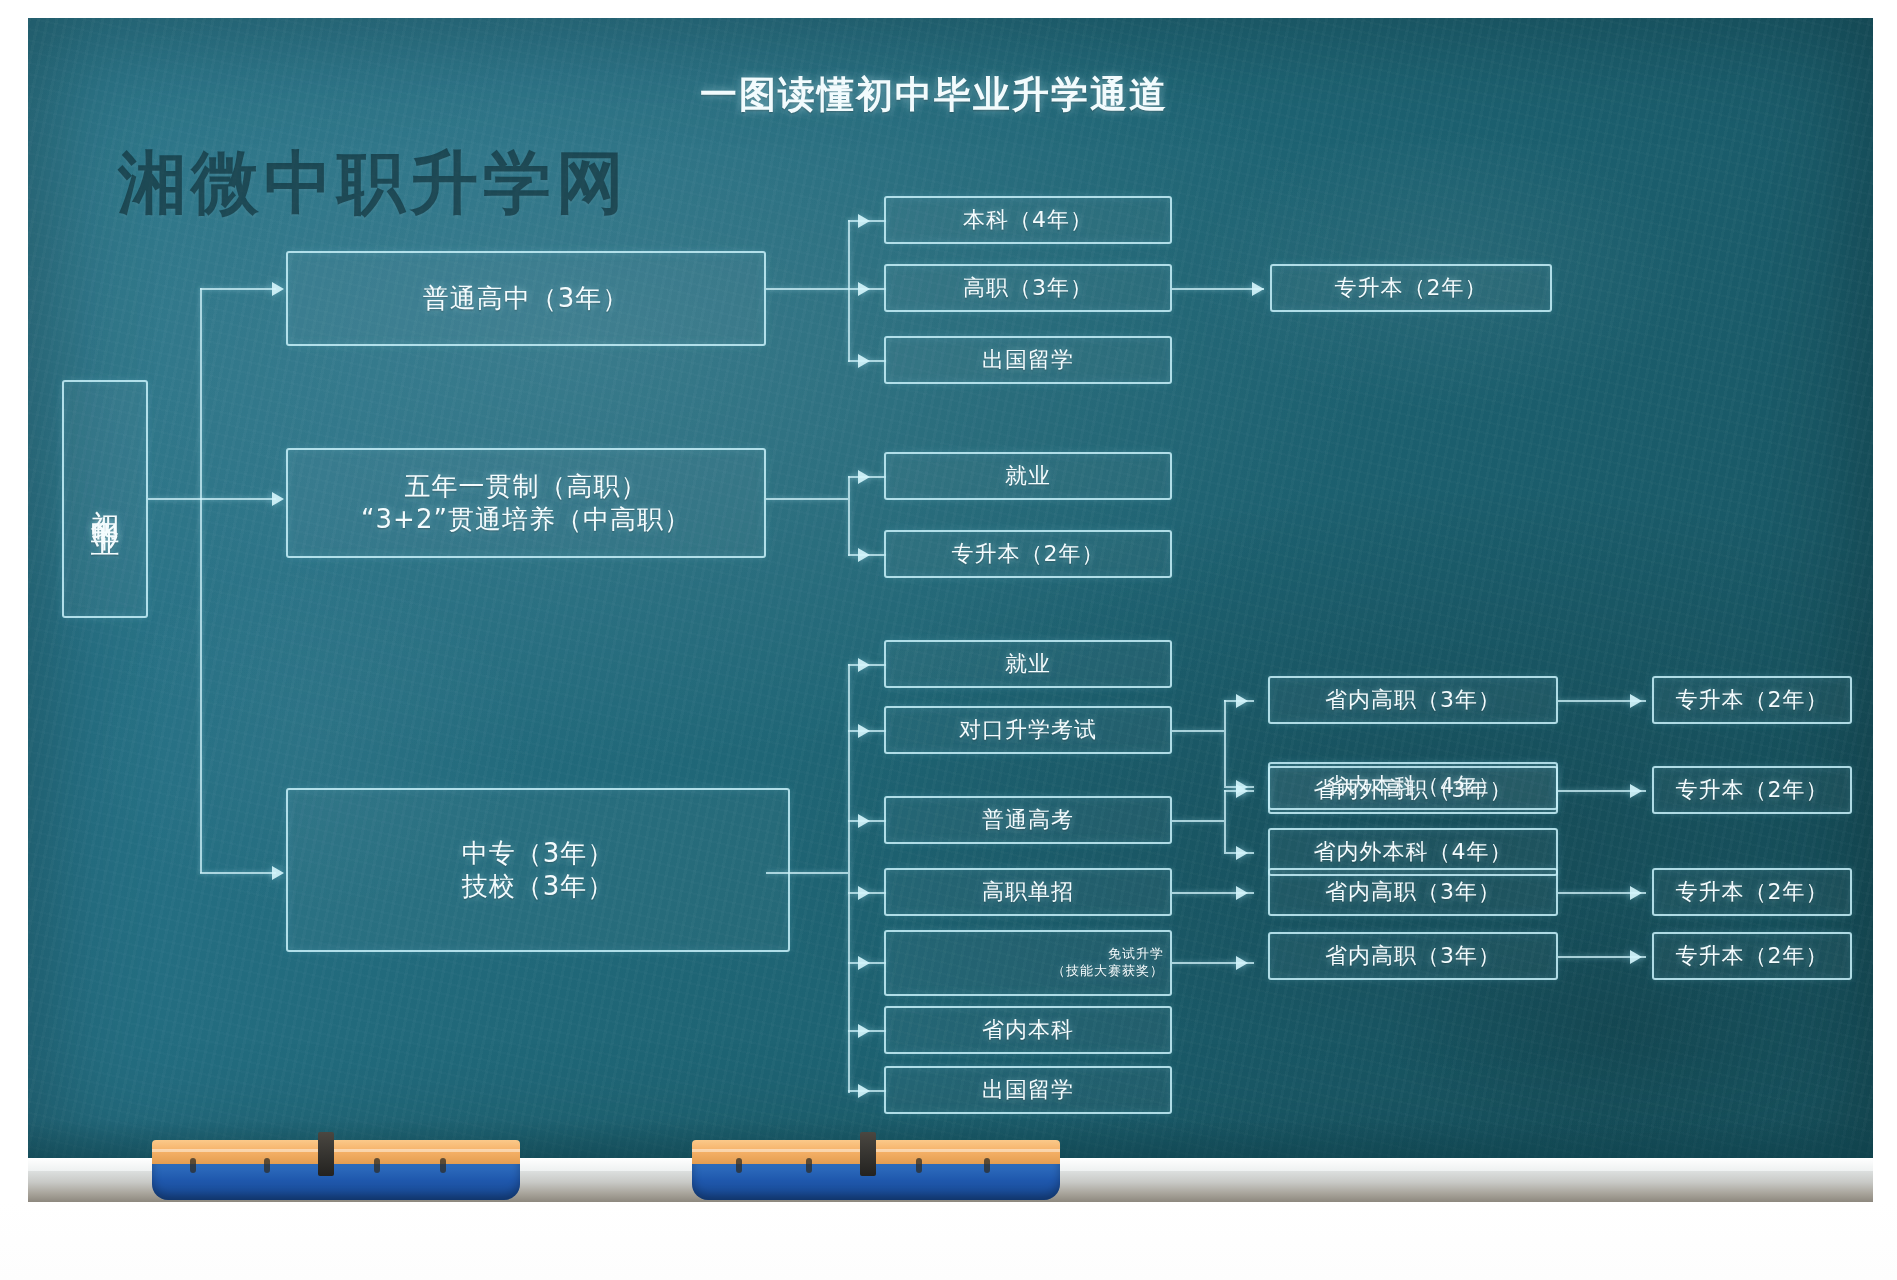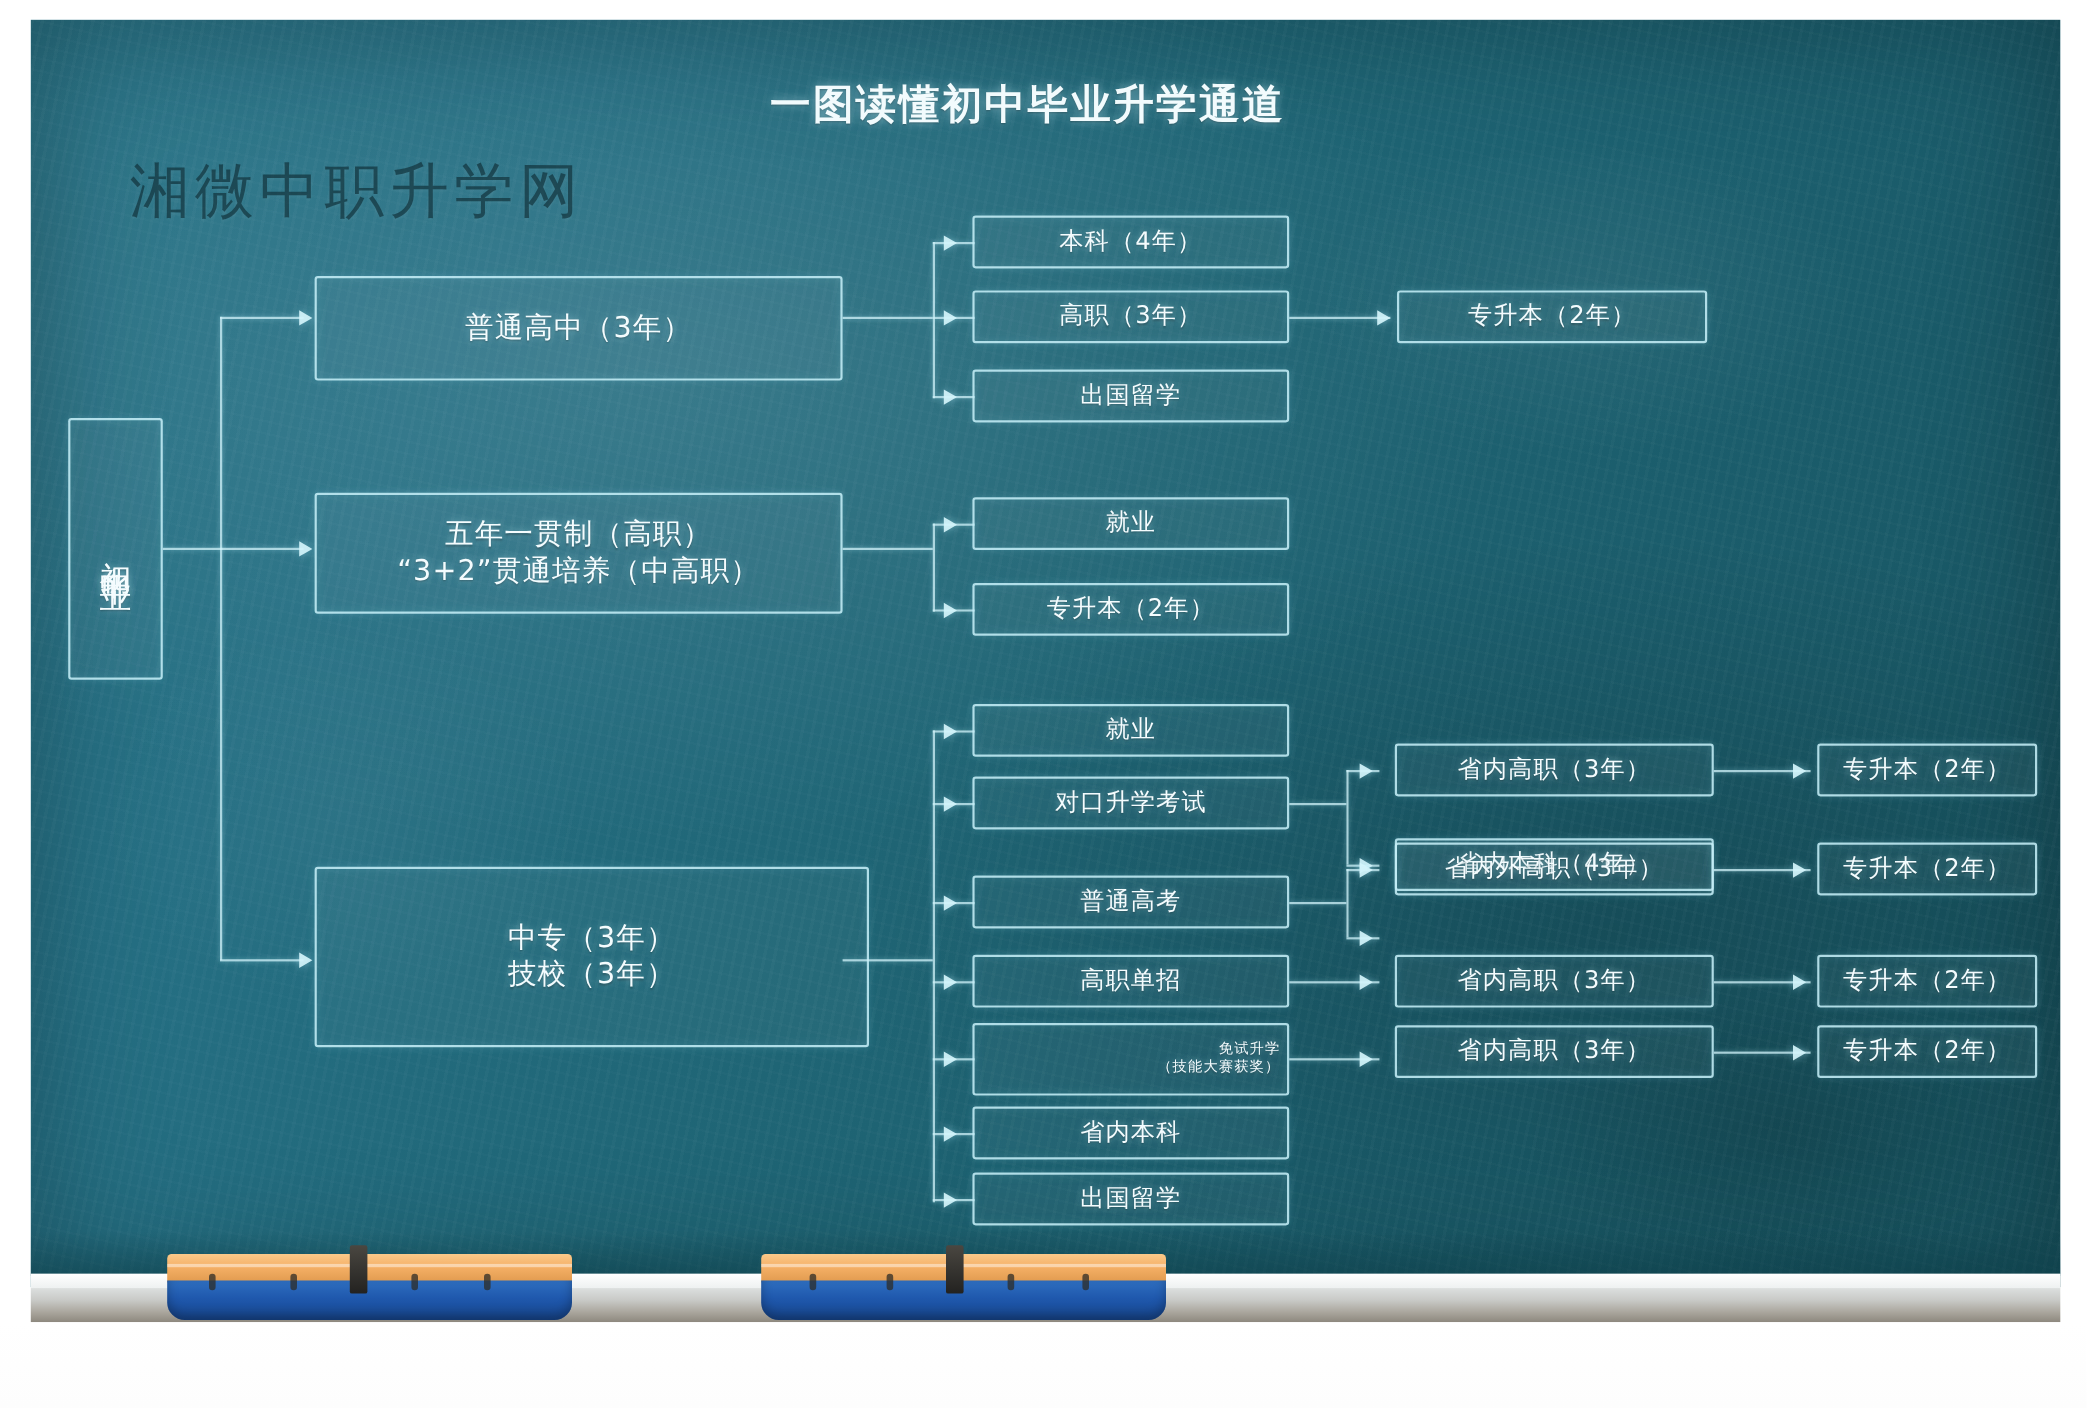--- a/index.html
+++ b/index.html
@@ -73,21 +73,21 @@
   .eraser .clip{
     position:absolute;top:-8px;width:16px;height:44px;
     background:linear-gradient(180deg,#4a4741,#232220);
     border-radius:2px;
   }
 
   
   .watermark{
     position:absolute;
     color:rgba(12,40,48,.62);
-    font-size:54px;font-weight:400;letter-spacing:5px;
+    font-size:68px;font-weight:700;letter-spacing:5px;
     text-shadow:0 2px 3px rgba(255,255,255,.06);
     white-space:nowrap;
     font-family:"DejaVu Sans","Liberation Sans",sans-serif;
   }
   .title{
     position:absolute;
     color:#f2fbfd;
     font-size:37px;font-weight:700;letter-spacing:2px;
     white-space:nowrap;
     text-shadow:0 0 9px rgba(190,235,245,.55),0 1px 2px rgba(0,0,0,.35);
@@ -252,20 +252,21 @@
   <div class="node fs-md" style="left:1268px;top:762px;width:290px;height:48px;">省内本科（4年）</div>
 
   <div class="ln h" style="left:1172px;top:820px;width:52px;"></div>
   <div class="ln v" style="left:1224px;top:790px;height:62px;"></div>
   <div class="ln h" style="left:1224px;top:790px;width:30px;"></div>
   <div class="arw" style="left:1236px;top:784px;"></div>
   <div class="ln h" style="left:1224px;top:852px;width:30px;"></div>
   <div class="arw" style="left:1236px;top:846px;"></div>
 
   <div class="node fs-md" style="left:1268px;top:766px;width:290px;height:48px;">省内外高职（3年）</div>
+  <div class="node fs-md" style="left:1268px;top:828px;width:290px;height:48px;">省内外本科（4年）</div>
 
   <div class="ln h" style="left:1172px;top:892px;width:82px;"></div>
   <div class="arw" style="left:1236px;top:886px;"></div>
   <div class="node fs-md" style="left:1268px;top:868px;width:290px;height:48px;">省内高职（3年）</div>
 
   <div class="ln h" style="left:1172px;top:962px;width:82px;"></div>
   <div class="arw" style="left:1236px;top:956px;"></div>
   <div class="node fs-md" style="left:1268px;top:932px;width:290px;height:48px;">省内高职（3年）</div>
 
   <div class="ln h" style="left:1558px;top:700px;width:88px;"></div>

